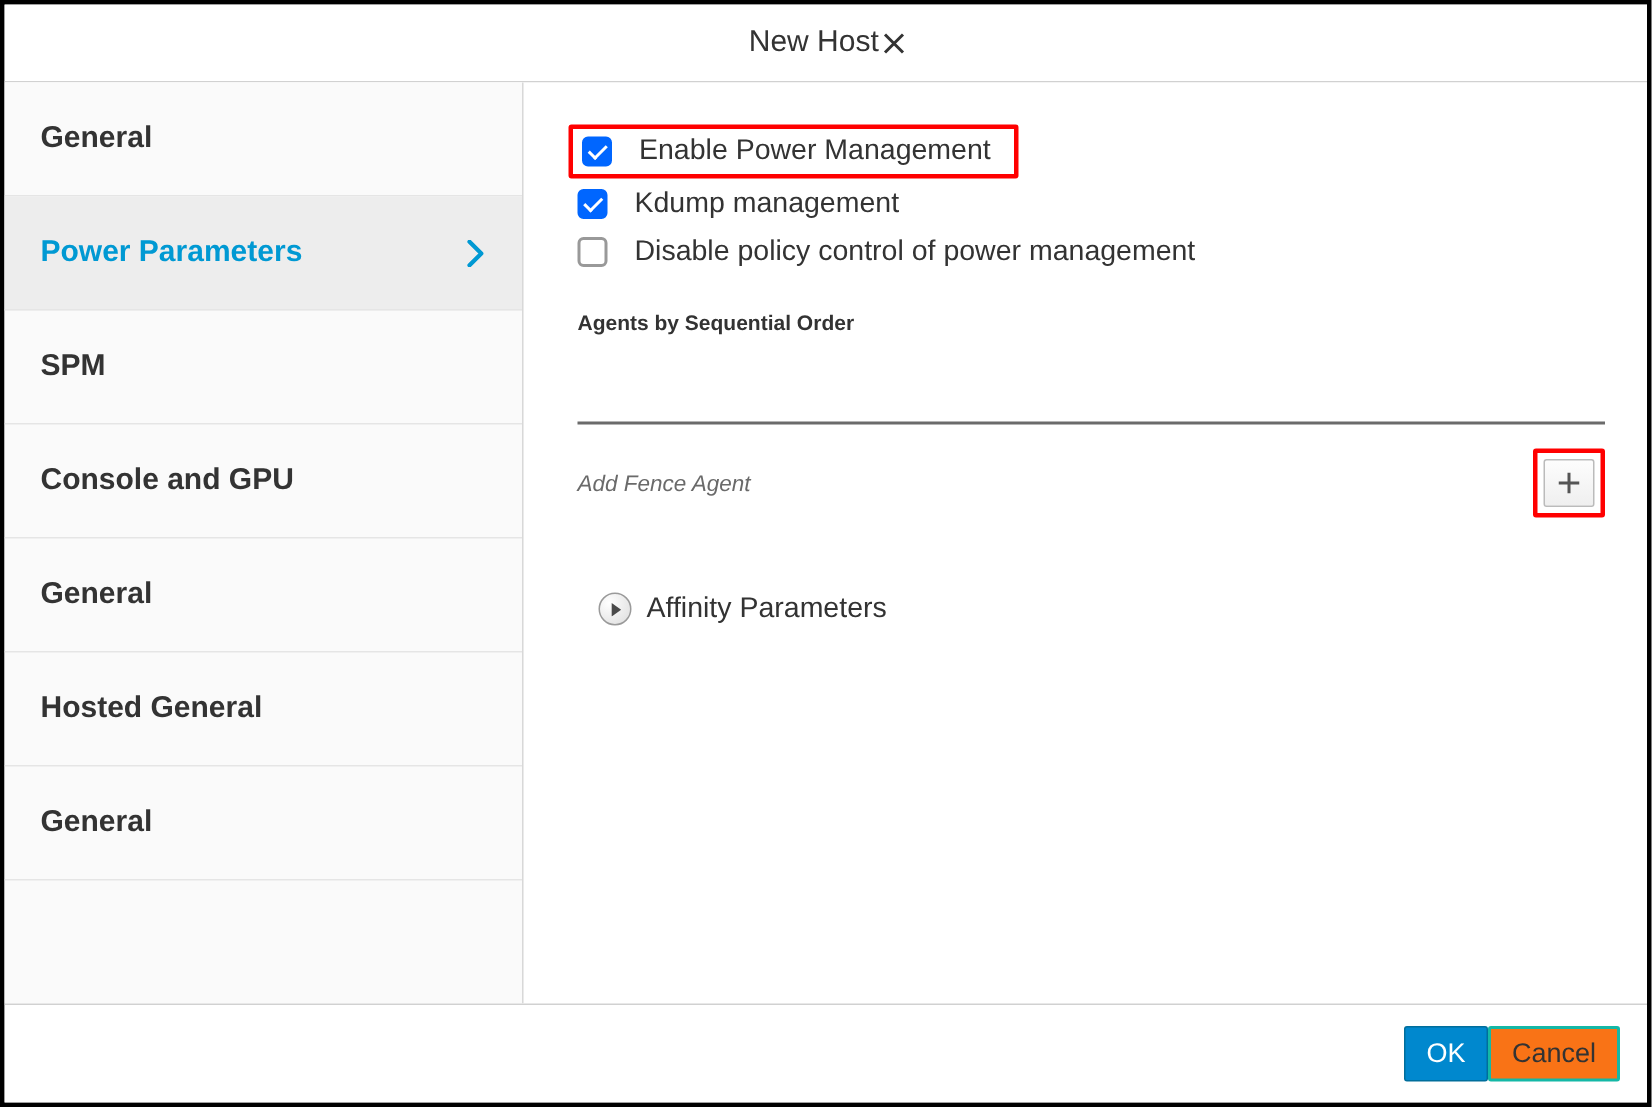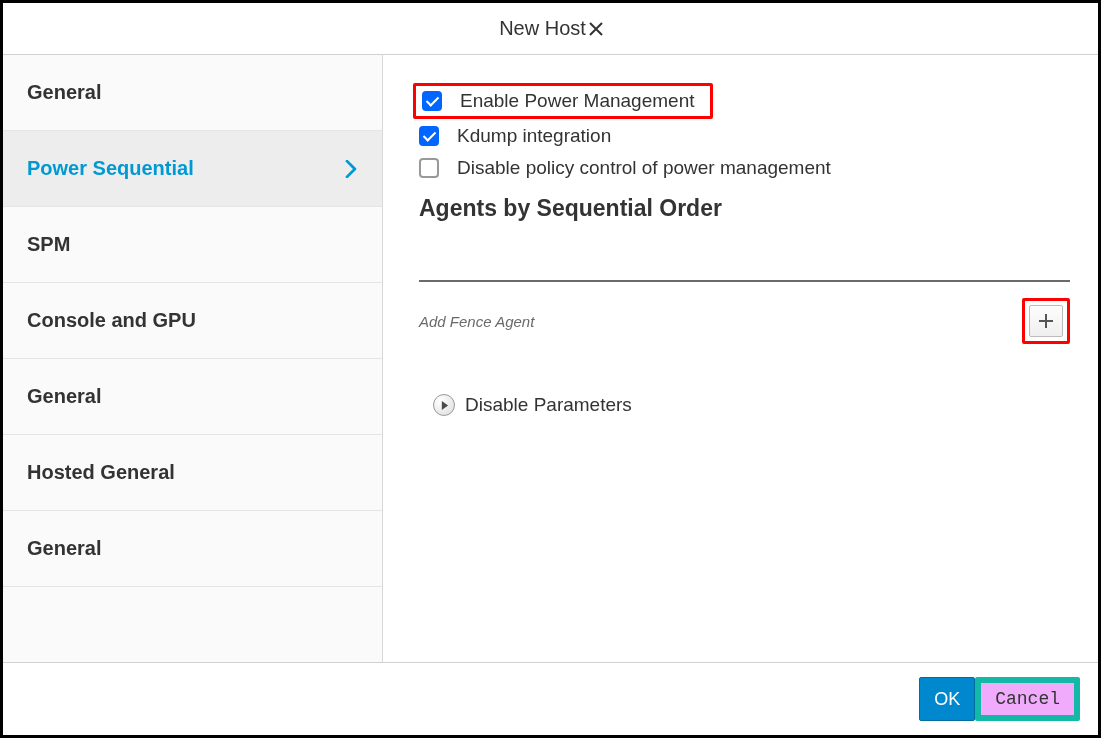--- a/index.html
+++ b/index.html
@@ -35,21 +35,21 @@
     cursor: pointer;
   }
   .close-icon svg { width: 16px; height: 16px; }
   .body-area {
     flex: 1;
     display: flex;
     min-height: 0;
     background: #fff;
   }
   .sidebar {
-    width: 380px;
+    width: 346px;
     background: #fafafa;
     border-right: 1px solid #d8d8d8;
     display: flex;
     flex-direction: column;
   }
   .sidebar-item {
     padding: 26px 24px;
     font-size: 20px;
     font-weight: 700;
     color: #333;
@@ -114,24 +114,24 @@
     border-radius: 2px;
     padding: 4px 6px 4px 6px;
     margin-left: -6px;
     margin-bottom: 6px;
     display: inline-flex;
     align-items: center;
     width: 300px;
   }
   .highlight-red input[type="checkbox"] { margin-right: 18px; }
   .section-heading {
-    font-size: 23px;
+    font-size: 14px;
     font-weight: 700;
     color: #333;
-    margin-top: 16px;
+    margin-top: 28px;
   }
   .divider-line {
     border: none;
     border-top: 2px solid #6b6b6b;
     margin-top: 58px;
     margin-bottom: 16px;
   }
   .add-agent-row {
     display: flex;
     align-items: center;
@@ -194,45 +194,44 @@
     padding: 6px 14px;
     border-radius: 2px;
     cursor: pointer;
   }
   .btn-primary {
     background: #0088ce;
     color: #fff;
     border: 1px solid #006e9c;
   }
   .btn-default {
-    background: #f0abfc;
-    color: #333;
-    border: 6px solid #14b8a6;
-    font-family: Liberation Mono, monospace;
+    background: #f97316;
+    color: #333;
+    border: 2px solid #14b8a6;
   }
 </style>
 </head>
 <body>
 
 <div class="dialog-header">
   <div class="dialog-title">New Host</div>
   <div class="close-icon">
     <svg viewBox="0 0 16 16">
         <path d="M2 2 L14 14 M14 2 L2 14" stroke="#333" stroke-width="2" fill="none"></path>
       </svg>
   </div>
 </div>
 
 <div class="body-area">
   <div class="sidebar">
     <div class="sidebar-item">
       <span>General</span>
     </div>
     <div class="sidebar-item active">
-      <span>Power Sequential</span>
+      <span>Power Parameters</span>
       <span class="chevron-right-icon">
         <svg viewBox="0 0 10 16">
             <path d="M1 1 L8 8 L1 15" stroke="#0099d3" stroke-width="2.5" fill="none" stroke-linecap="round" stroke-linejoin="round"></path>
           </svg>
       </span>
     </div>
     <div class="sidebar-item">
       <span>SPM</span>
     </div>
     <div class="sidebar-item">
@@ -251,21 +250,21 @@
 
   <div class="content">
 
     <div class="checkbox-row highlight-red">
       <input type="checkbox" checked="" style="">
       <span>Enable Power Management</span>
     </div>
 
     <div class="checkbox-row">
       <input type="checkbox" checked="" style="">
-      <span>Kdump integration</span>
+      <span>Kdump management</span>
     </div>
 
     <div class="checkbox-row">
       <input type="checkbox" style="">
       <span>Disable policy control of power management</span>
     </div>
 
     <div class="section-heading">Agents by Sequential Order</div>
 
     <hr class="divider-line">
@@ -280,21 +279,21 @@
         </span>
       </span>
     </div>
 
     <div class="advanced-row">
       <span class="expand-icon">
         <svg viewBox="0 0 10 10">
             <path d="M2 0 L9 5 L2 10 Z"></path>
           </svg>
       </span>
-      <span>Disable Parameters</span>
+      <span>Affinity Parameters</span>
     </div>
 
   </div>
 </div>
 
 <div class="footer">
   <button class="btn btn-primary">OK</button>
   <button class="btn btn-default">Cancel</button>
 </div>
 

